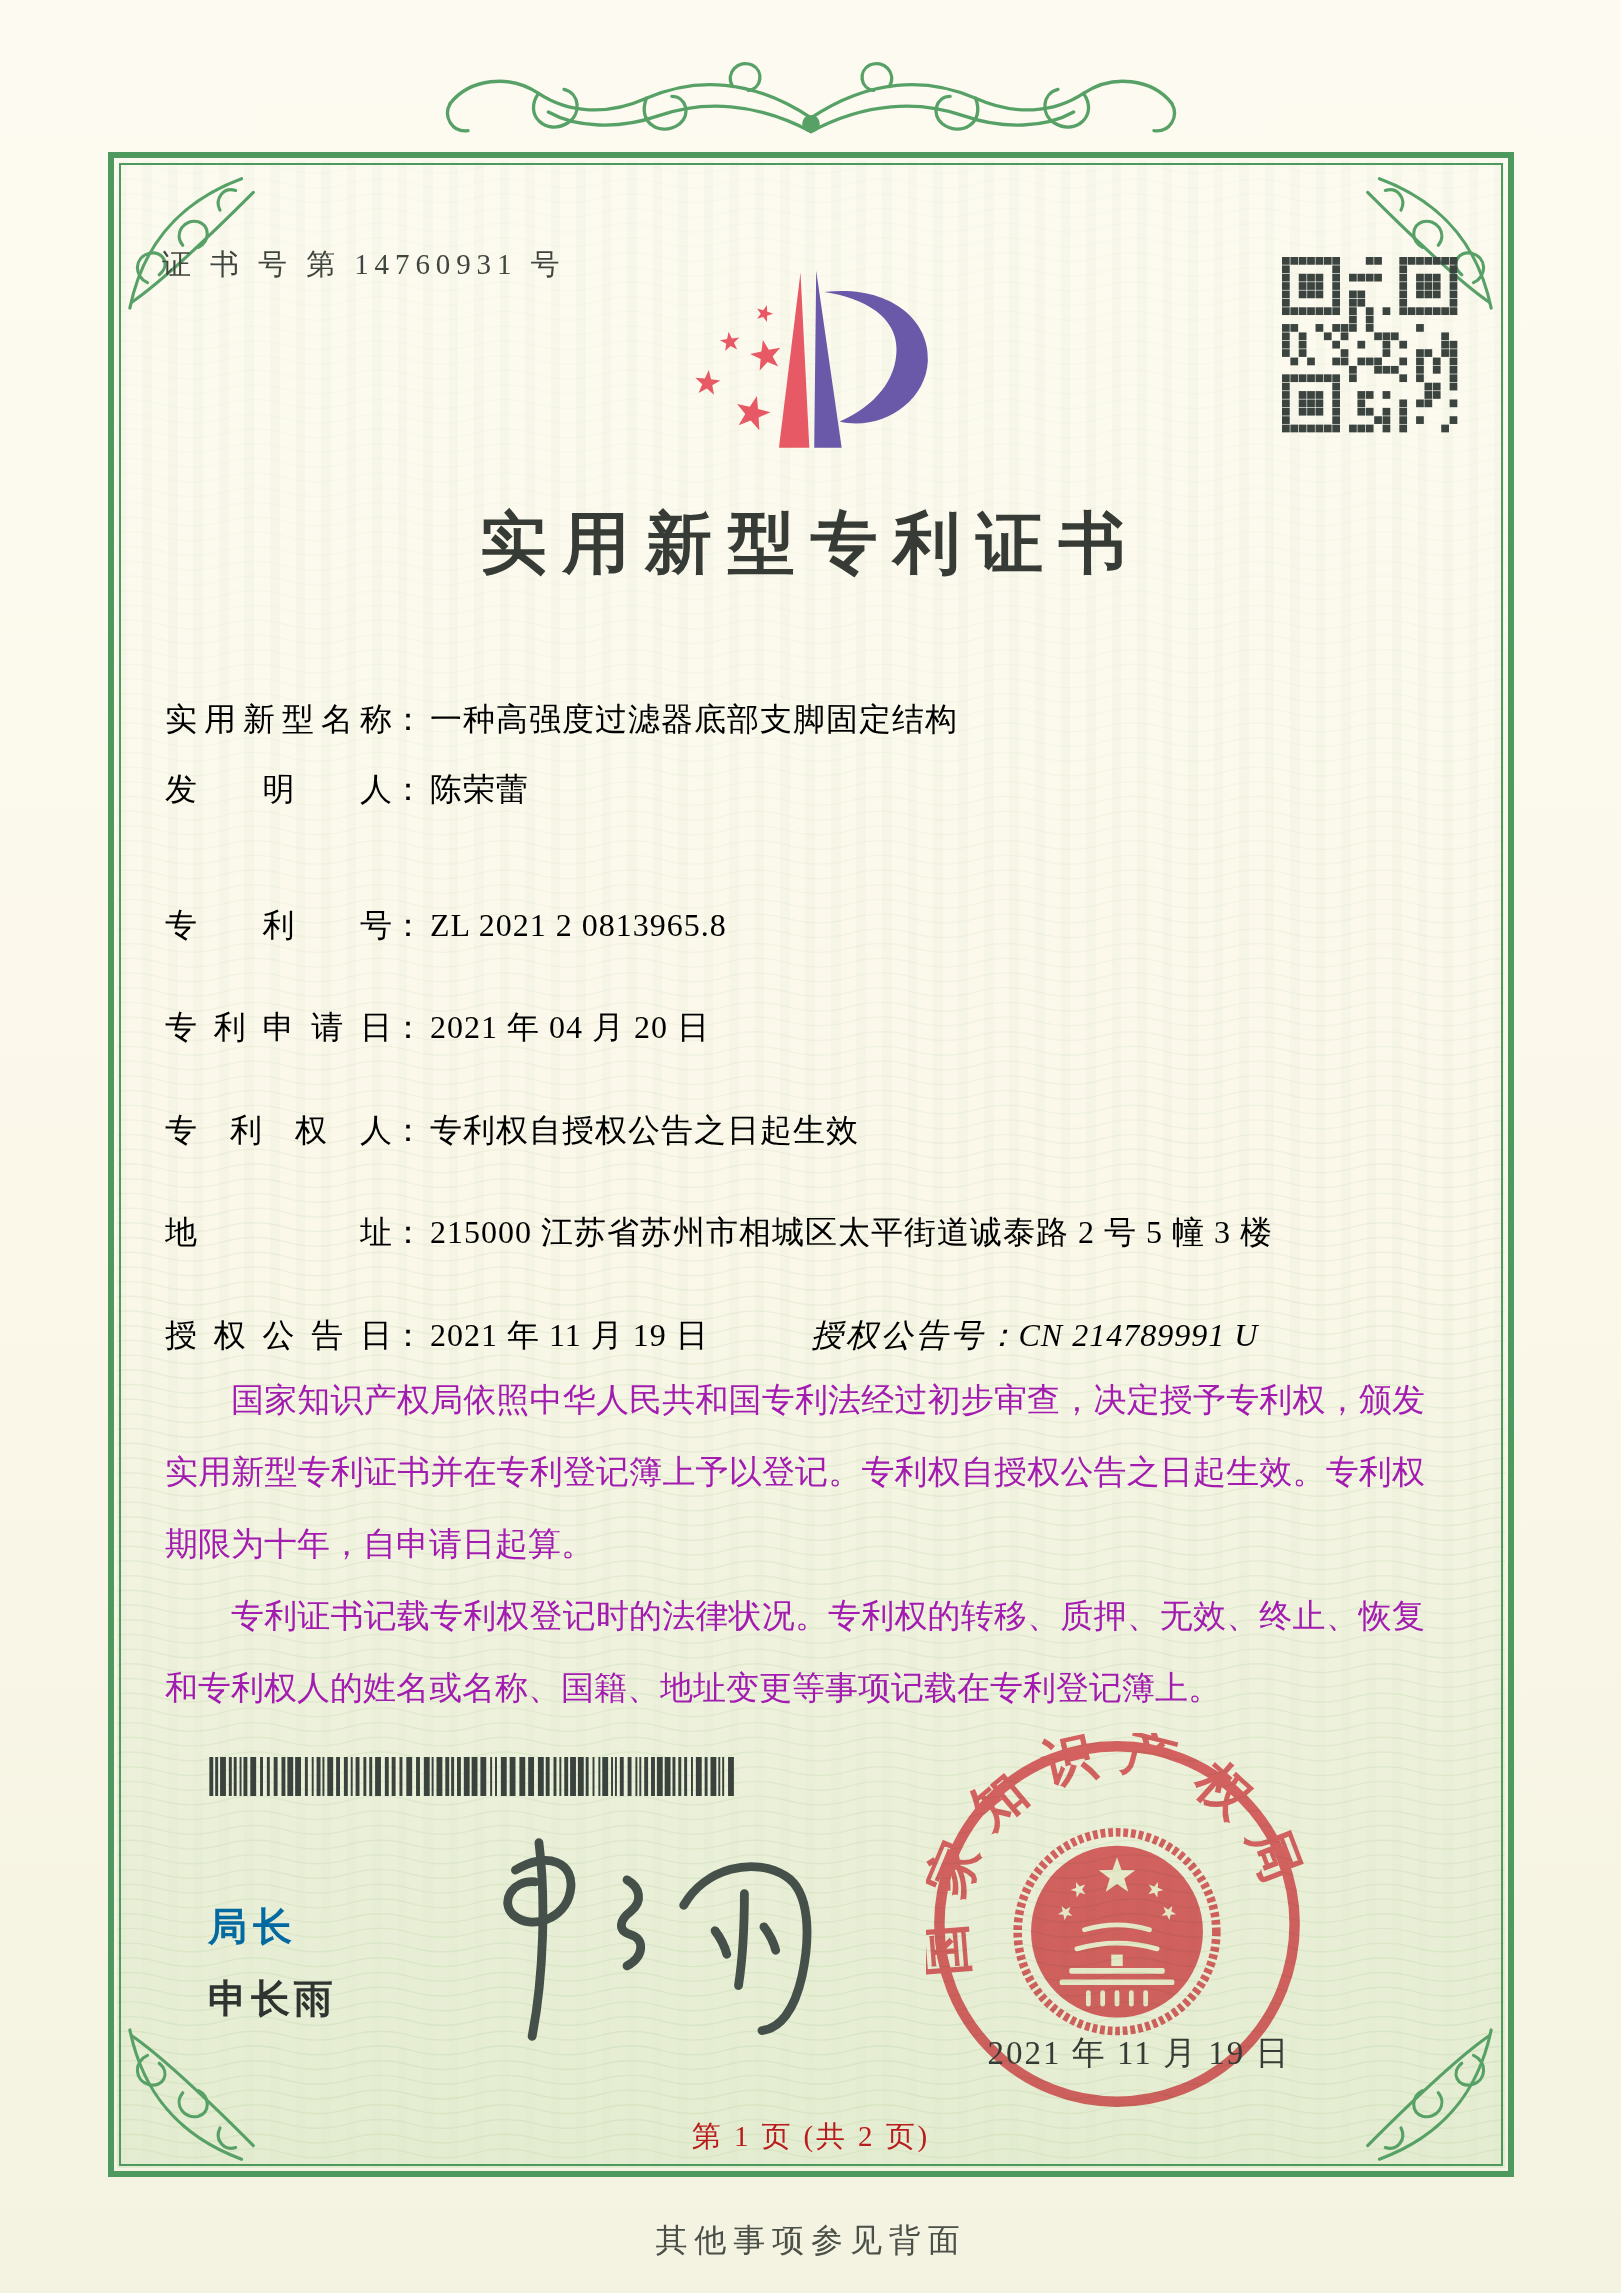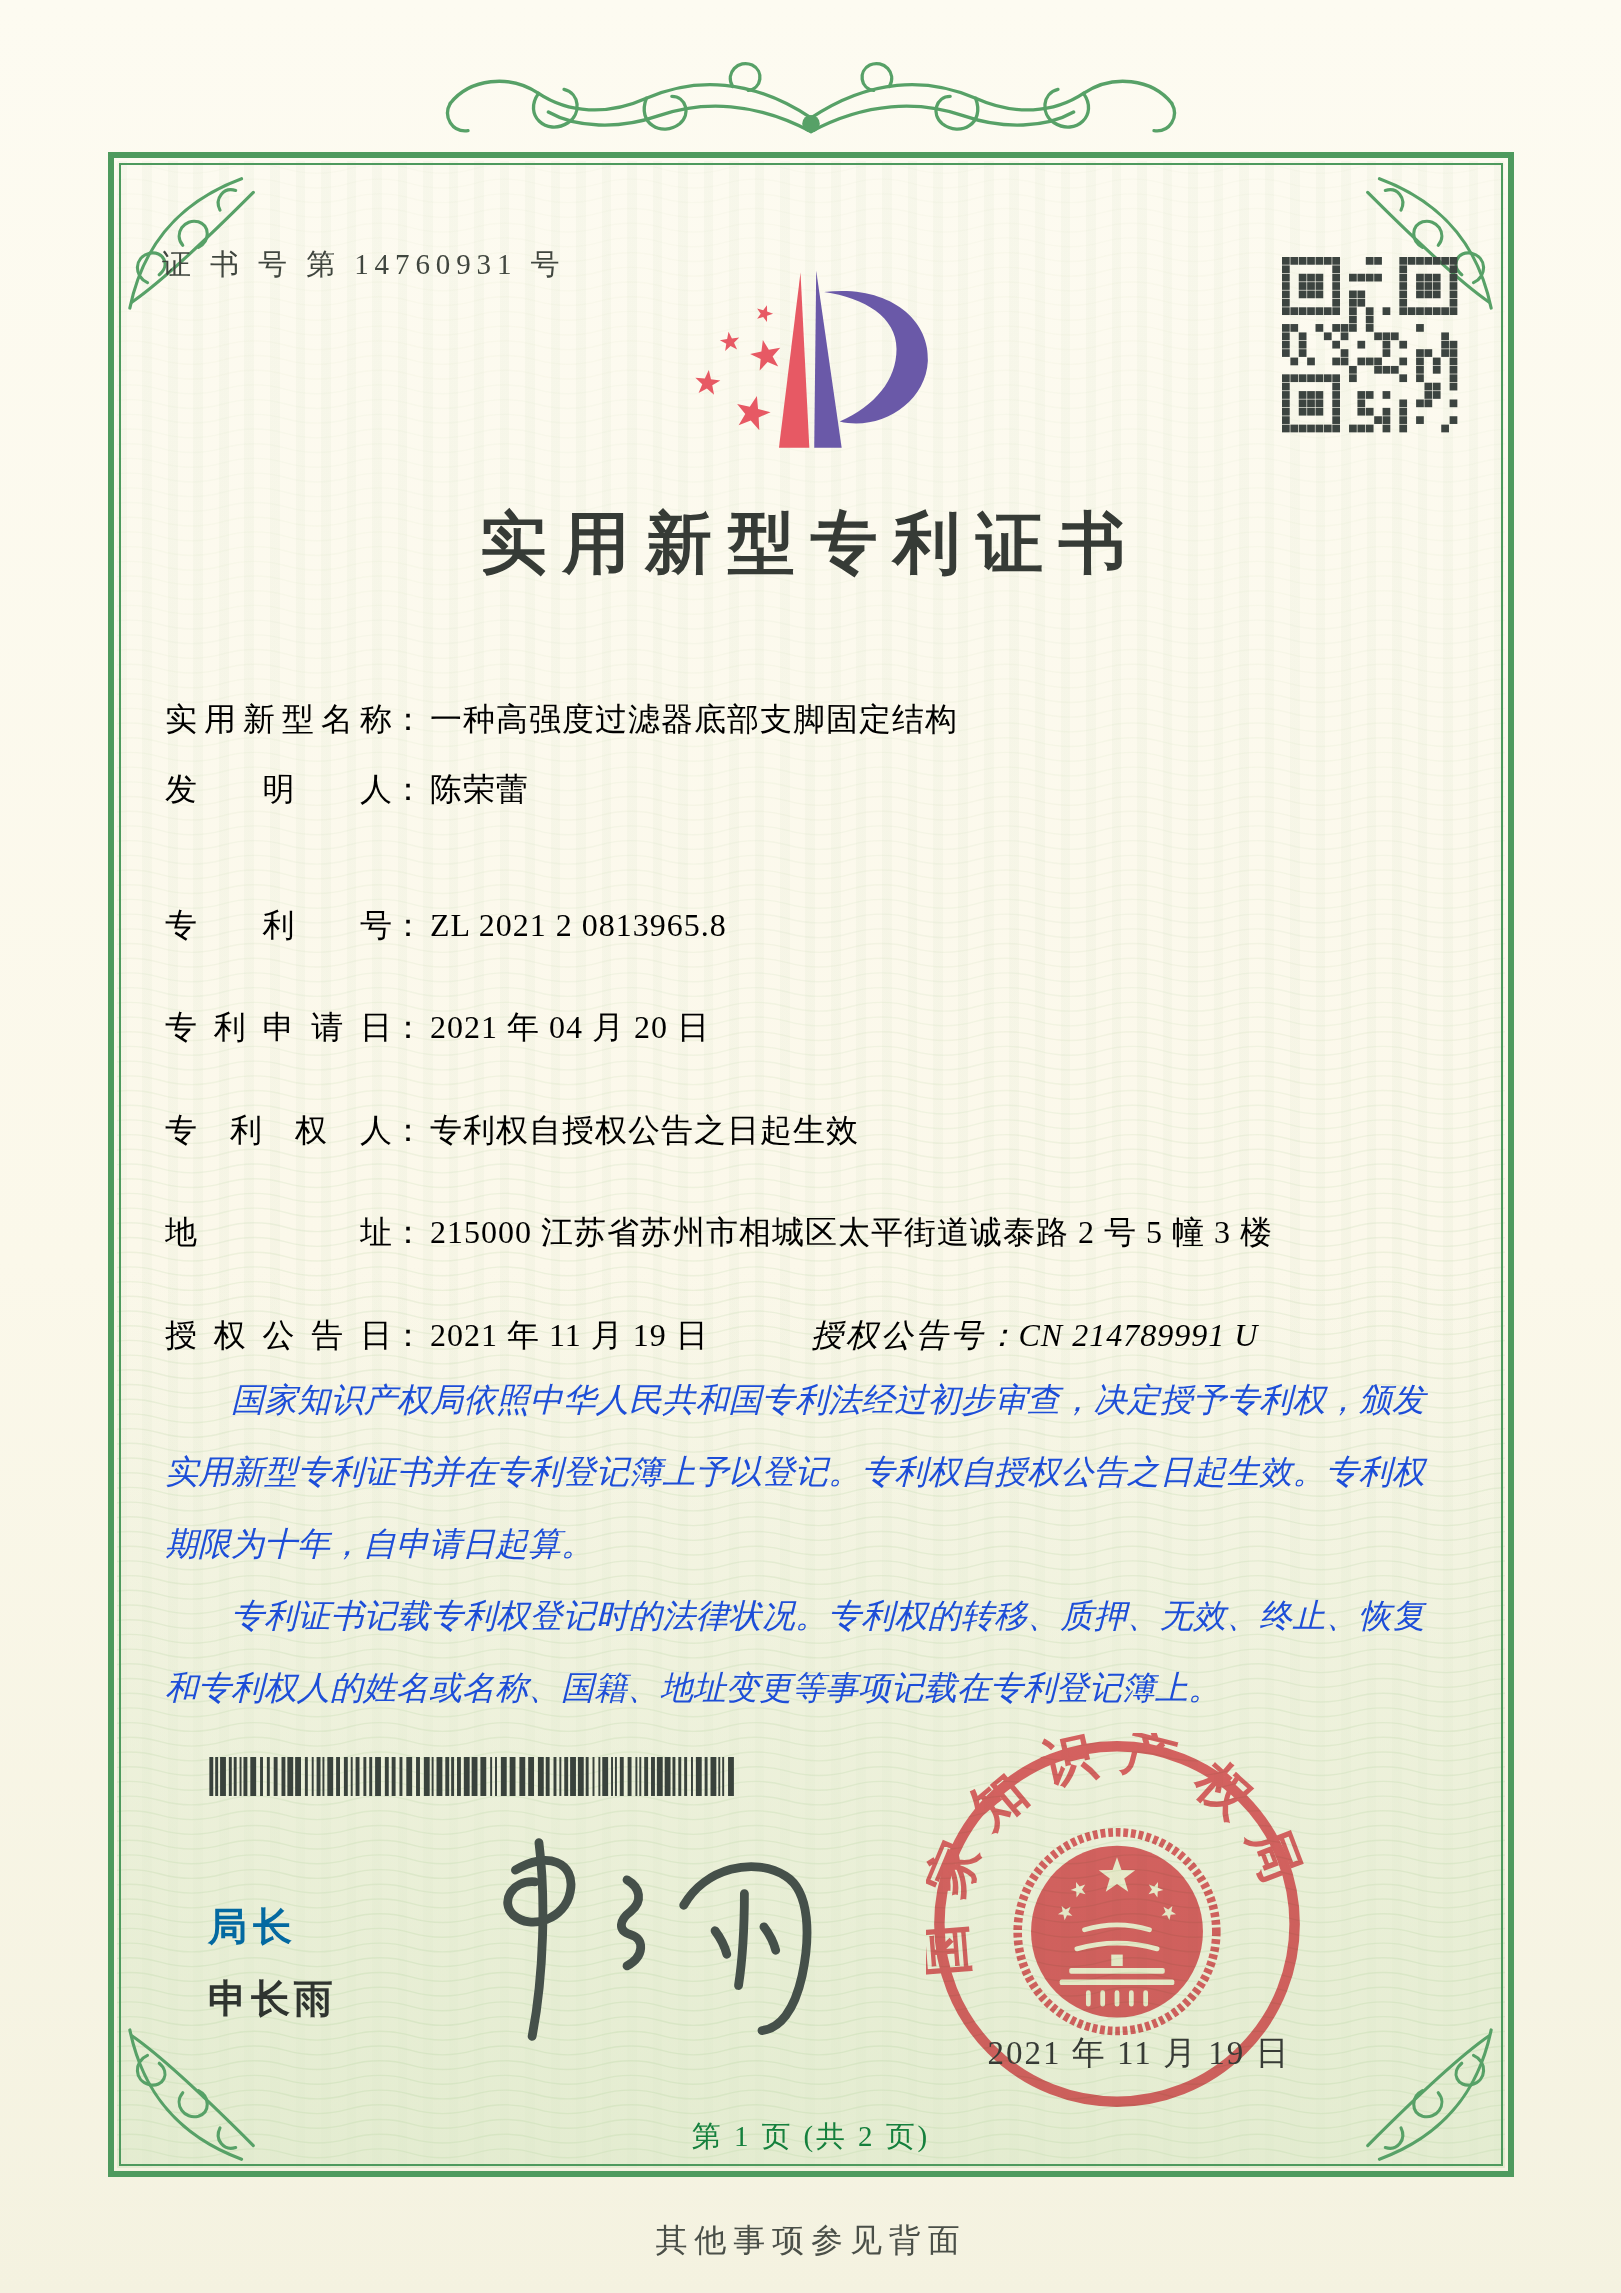--- a/index.html
+++ b/index.html
@@ -52,42 +52,42 @@
     display:inline-block;width:227px;text-align:justify;text-align-last:justify;
     vertical-align:bottom;
   }
   .field-colon{display:inline-block;}
   .field-value{display:inline-block;margin-left:5.9px;letter-spacing:1px;}
   .grant-no{position:absolute;left:646px;top:0;letter-spacing:1px;font-style:italic;}
   .grant-no .glabel{letter-spacing:2.9px;}
   
   .body-text{
     position:absolute;left:165px;top:1364px;width:1260px;
-    font-size:33px;line-height:72px;text-align:justify;color:#1d4ed8;font-style:italic;
+    font-size:33px;line-height:72px;text-align:justify;color:#a21caf;
   }
   .body-text p{margin:0;text-indent:2em;}
   
   #barcode{position:absolute;left:208px;top:1757px;}
   .officer-title{
     position:absolute;left:208px;top:1900px;font-family:"Liberation Sans","DejaVu Sans",sans-serif;
     font-weight:bold;font-size:39px;letter-spacing:5.9px;color:#0369a1;
   }
   .officer-name{
     position:absolute;left:208px;top:1972px;font-family:Liberation Mono, monospace;
     font-weight:bold;font-size:39px;letter-spacing:3.9px;color:#2f3430;
   }
   #signature{position:absolute;left:421px;top:1829px;}
   #seal{position:absolute;left:926px;top:1733px;mix-blend-mode:multiply;}
   .seal-date{
     position:absolute;left:982px;top:2031px;width:314px;text-align:center;
     font-size:33px;color:#373b36;letter-spacing:2px;z-index:5;
   }
   .page-info{
     position:absolute;left:108px;top:2117px;width:1406px;text-align:center;
-    font-size:29px;letter-spacing:2.9px;color:#15803d;
+    font-size:29px;letter-spacing:2.9px;color:#b91c1c;
   }
   .back-note{
     position:absolute;left:108px;top:2219px;width:1406px;text-align:center;
     font-size:32px;letter-spacing:6.9px;color:#4a4f48;
   }
   
   .corner{position:absolute;width:147px;height:147px;}
   .corner.tl{left:122px;top:165px;}
   .corner.tr{right:122px;top:165px;transform:scaleX(-1);}
   .corner.bl{left:122px;bottom:121px;transform:scaleY(-1);}

